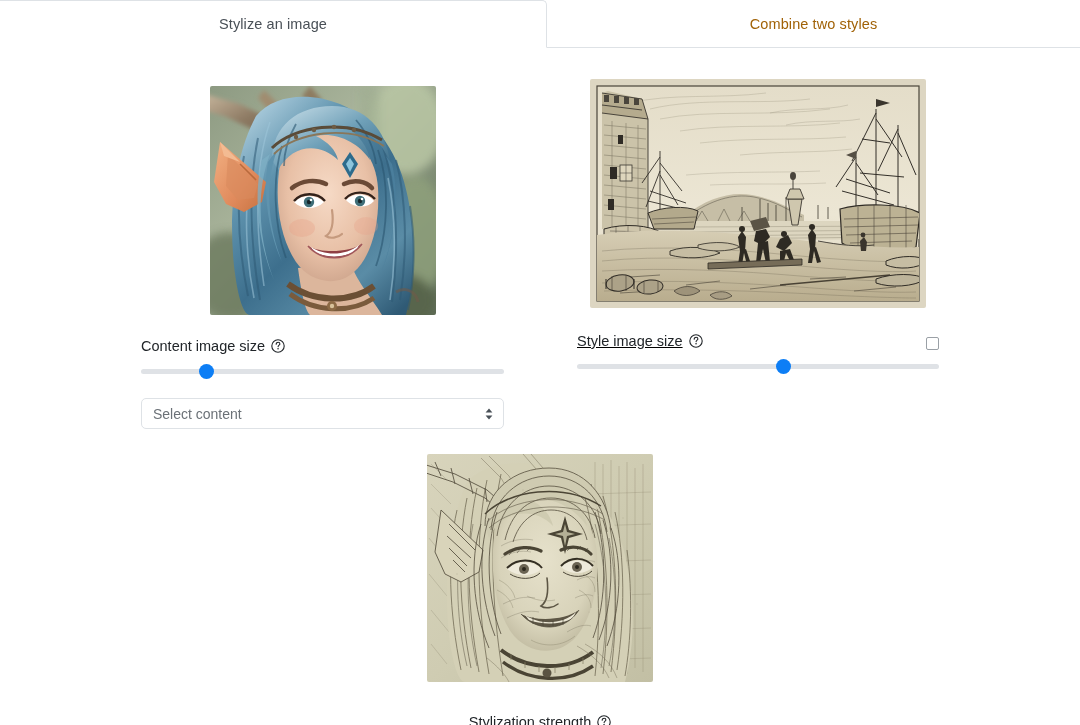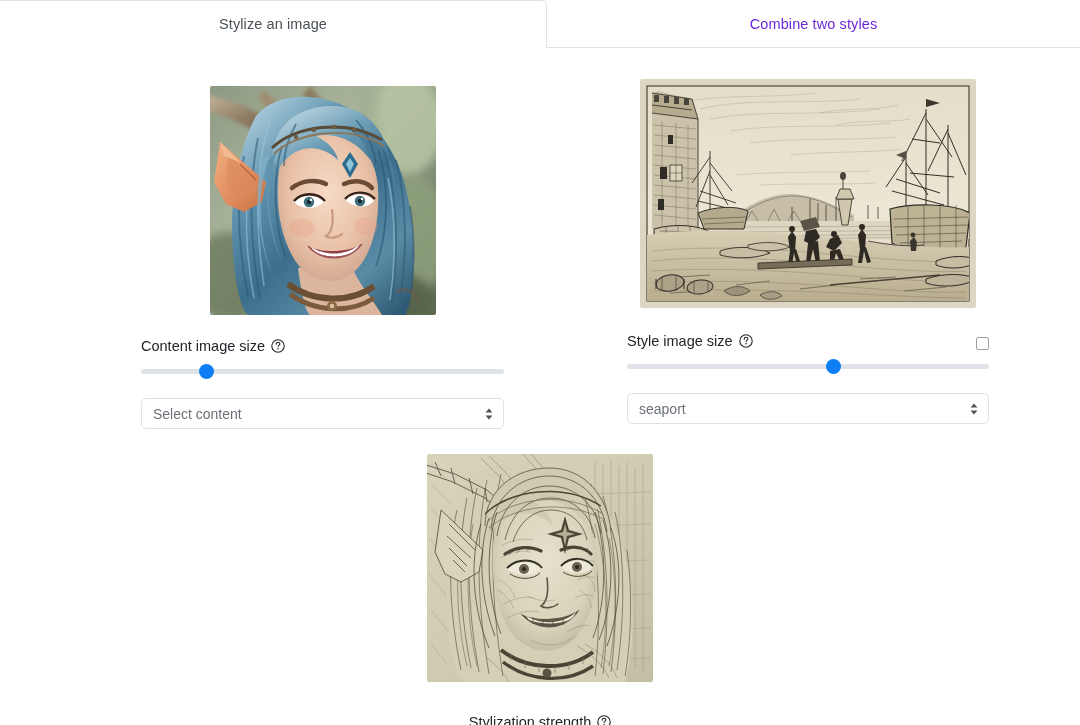--- a/index.html
+++ b/index.html
@@ -57,36 +57,37 @@
     border: 1px solid #dee2e6;
     border-bottom: 1px solid #ffffff;
     border-left: none;
     border-top-right-radius: 5px;
     z-index: 2;
   }
   .tab.inactive {
     left: 547px;
     width: 533px;
     background: transparent;
-    color: #6d28d9;
+    color: #a16207;
     z-index: 1;
   }
 
   
   .panel-left {
     position: absolute;
     left: 141px;
     top: 86px;
     width: 363px;
   }
   .panel-right {
     position: absolute;
-    left: 627px;
+    left: 577px;
     top: 79px;
     width: 362px;
+    text-decoration: underline;
   }
 
   .img-wrap {
     display: flex;
     justify-content: center;
   }
 
   
   .field-label {
     display: flex;
@@ -655,29 +656,20 @@
         </span>
       </div>
       <div class="checkbox"></div>
     </div>
 
     <div class="slider">
       <div class="slider-track"></div>
       <div class="slider-thumb" id="style-thumb" style="left: 57%;"></div>
     </div>
 
-    <div class="select">
-      <span>seaport</span>
-      <span class="select-arrows">
-        <svg width="10" height="16" viewBox="0 0 10 16">
-          <path d="M5 2.4 L8.4 6.4 L1.6 6.4 Z" fill="#495057"></path>
-          <path d="M5 13.6 L1.6 9.6 L8.4 9.6 Z" fill="#495057"></path>
-        </svg>
-      </span>
-    </div>
   </div>
 
   <div class="result-section">
 
     <svg class="art" width="226" height="228" viewBox="0 0 226 228" role="img">
       <defs>
         <linearGradient id="rbg" x1="0" y1="0" x2="1" y2="1">
           <stop offset="0%" stop-color="#d8d4bc"></stop>
           <stop offset="50%" stop-color="#cfccb2"></stop>
           <stop offset="100%" stop-color="#c2bfa4"></stop>

